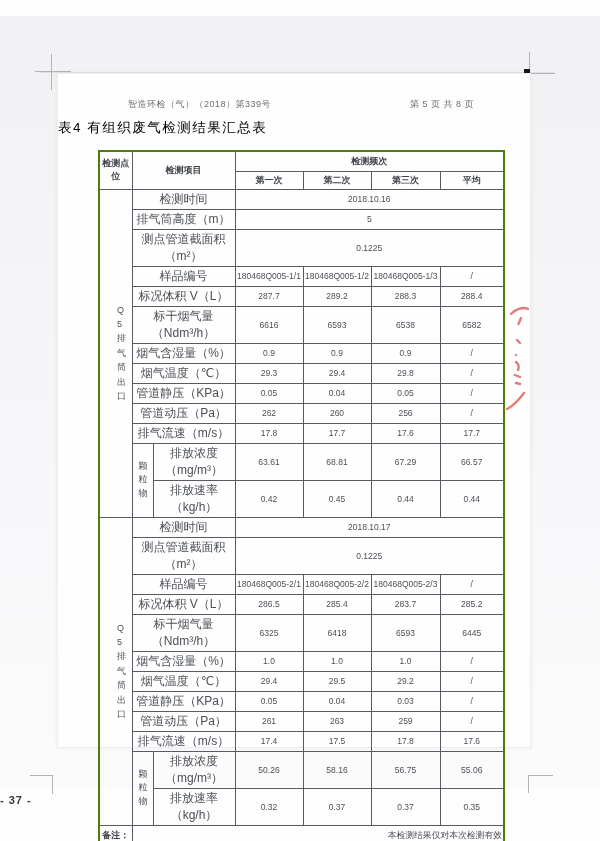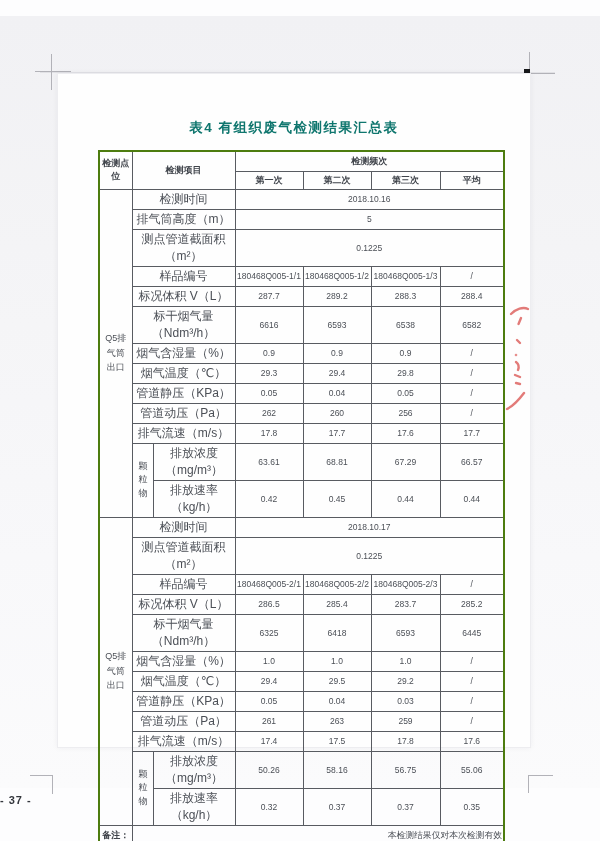--- a/index.html
+++ b/index.html
@@ -18,38 +18,38 @@
     background:#fefefe;border:1px solid #ededf0;
     box-shadow:0 0 6px rgba(40,40,60,0.05);
   }
   .sheet-inner{position:relative;width:100%;height:100%;}
   .doc-header{
     position:absolute;top:24px;left:70px;right:56px;
     display:flex;justify-content:space-between;
     font-size:9px;color:#6b6e73;letter-spacing:0.5px;
   }
   .doc-title{
-    position:absolute;top:45px;left:0;width:100%;text-align:center;
-    font-size:13.5px;font-weight:bold;color:#0f766e;letter-spacing:1.5px;
+    position:absolute;top:45px;left:0;width:100%;text-align:left;
+    font-size:13.5px;font-weight:normal;color:#000000;letter-spacing:1.5px;
   }
   table.tbl{
     position:absolute;top:76px;left:40px;width:405px;
     border-collapse:collapse;table-layout:fixed;
     border:2px solid #4d7c0f;
   }
   .tbl th,.tbl td{
     border:1px solid #585b61;
     font-size:9px;font-weight:normal;color:#4b4f56;
     text-align:center;vertical-align:middle;
     padding:1px 1px;overflow:hidden;
   }
   .tbl th.hdr{font-weight:bold;color:#3f434a;}
   .tbl td.val{font-size:8.5px;letter-spacing:0px;}
   .tbl td.lbl{font-size:12px;}
-  .tbl td.pt div{word-break:break-all;line-height:1.6;padding:0 4px;color:#4b4f56;}
+  .tbl td.pt div{word-break:break-all;line-height:1.6;padding:0 16px;color:#4b4f56;}
   .tbl td.pm div{word-break:break-all;line-height:1.5;padding:0 5px;color:#4b4f56;}
   .tbl th.rmk{font-weight:bold;font-size:9px;color:#3f434a;}
   .tbl td.rmk-txt{text-align:right;padding-left:9px;font-size:8.8px;}
   tr.h-hdr1{height:20px;} tr.h-hdr2{height:18px;margin-left:46px;}
   tr.h-reg{height:16px;} tr.h-pm{height:25px;} tr.h-rm{height:22px;}
   .page-footer{
     position:absolute;top:794px;left:0;width:580px;text-align:left;
     font-size:11px;font-weight:bold;color:#33363c;letter-spacing:1px;
   }
   .mark{position:absolute;background:#b2b2b8;}
@@ -68,20 +68,24 @@
 <div class="mark" style="left:529px;top:52px;width:1px;height:22px;"></div>
 <div class="mark" style="left:529px;top:73px;width:26px;height:1px;"></div>
 <div class="mark-sq" style="left:524px;top:69px;width:6px;height:6px;"></div>
 <div class="mark" style="left:30px;top:775px;width:23px;height:1px;"></div>
 <div class="mark" style="left:52px;top:775px;width:1px;height:19px;"></div>
 <div class="mark" style="left:528px;top:775px;width:25px;height:1px;"></div>
 <div class="mark" style="left:528px;top:775px;width:1px;height:18px;"></div>
 
 <div class="sheet">
   <div class="sheet-inner">
+    <div class="doc-header">
+      <span>智造环检（气）（2018）第339号</span>
+      <span>第 5 页 共 8 页</span>
+    </div>
     <div class="doc-title">表4 有组织废气检测结果汇总表</div>
 
     <table class="tbl">
       <colgroup>
         <col style="width:33px">
           <col style="width:21px">
           <col style="width:82px">
         <col style="width:68px">
           <col style="width:68px">
           <col style="width:69px">

